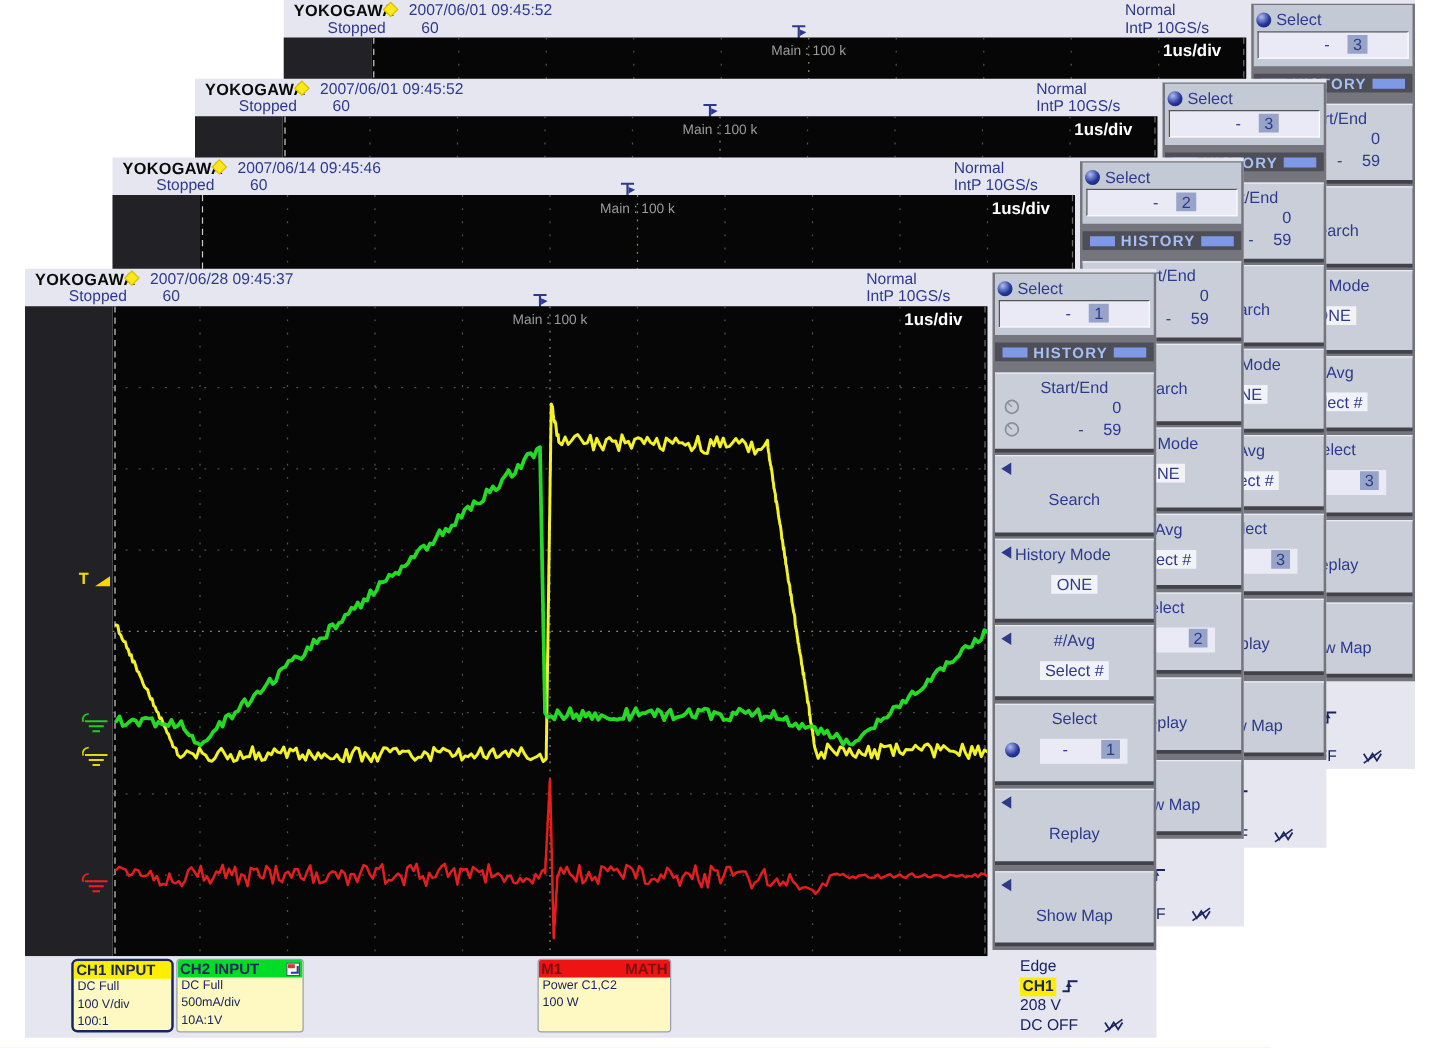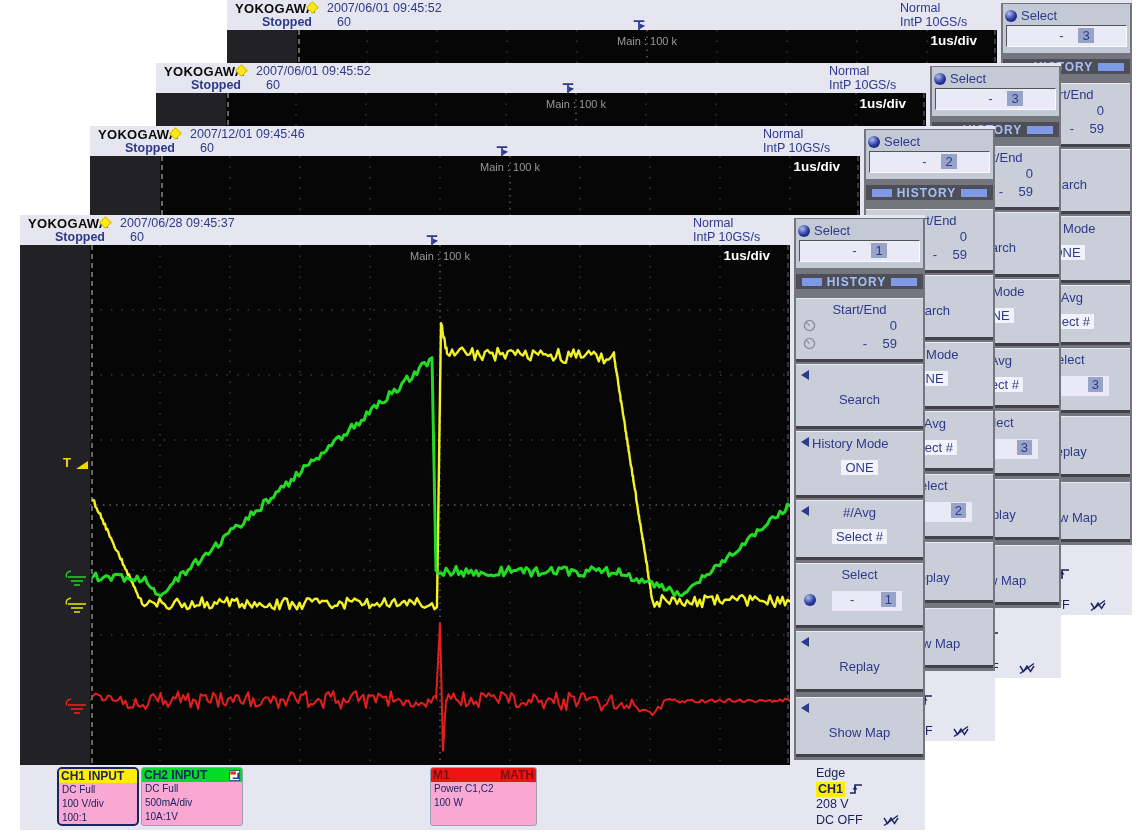--- a/index.html
+++ b/index.html
@@ -10,21 +10,21 @@
   .osc-window { position:absolute; width:905px; height:615px; background:#e6e6f0;
     font-family:"Liberation Sans", sans-serif; color:#2d3a8c; }
 
   
   .osc-header { position:absolute; top:0; left:0; width:905px; height:30px; }
   .hdr-row { position:relative; height:15px; font-size:12.5px; color:#2d3a8c; }
   .brand { position:absolute; left:8px; top:1px; font-weight:bold; font-size:13px; color:#0a0a0a; letter-spacing:0.3px; }
   .diamond { position:absolute; left:81px; top:3px; width:9px; height:9px; background:#ffe81a; border:1px solid #d8c000; transform:rotate(45deg); }
   .dt { position:absolute; left:100px; top:1px; }
   .mode { position:absolute; left:673px; top:1px; }
-  .status { position:absolute; left:35px; top:0;font-weight:bold; }
+  .status { position:absolute; left:35px; top:0; }
   .count { position:absolute; left:110px; top:0; }
   .samp { position:absolute; left:673px; top:0; }
   .tpos { position:absolute; left:405px; top:19px; width:14px; height:18px; }
 
   
   .osc-content { position:absolute; top:30px; left:0; width:905px; height:520px; }
   .left-strip { position:absolute; left:0; top:0; width:70px; height:520px; background:#222226; }
   .markers-svg { position:absolute; inset:0; width:70px; height:520px; }
   .display { position:absolute; left:70px; top:0; width:700px; height:520px; background:#060606; overflow:hidden; }
   .wave-svg { position:absolute; inset:0; width:700px; height:520px; }
@@ -65,21 +65,21 @@
   .b-hmode .m-toplabel { text-align:left; padding-left:16px; }
   .chip { background:#f2f3fa; display:block; width:max-content; margin:9px auto 0; padding:0 4px; }
   .m-selrow { position:relative; height:22px; margin-top:8px; }
   .m-selrow .ball { position:absolute; left:8px; top:4px; }
   .sfield { position:absolute; left:36px; top:1px; width:70px; height:20px; background:#eaeaf6; }
   .sfield .dash { position:absolute; left:18px; top:1px; }
   .sfield .val { position:absolute; right:6px; top:1px; padding:0 4px; }
 
   
   .osc-bottom { position:absolute; top:550px; left:0; width:905px; height:65px; background:#e6e6f0; }
-  .chbox { position:absolute; top:2px; height:59px; background:#f9a8d4; border:1px solid #98a0b4; border-radius:3px; overflow:hidden; }
+  .chbox { position:absolute; top:2px; height:59px; background:#fef9c3; border:1px solid #98a0b4; border-radius:3px; overflow:hidden; }
   .chbox.selected { border:2px solid #1a2560; border-radius:5px; }
   .ch1 { left:37px; width:82px; }
   .ch2 { left:121px; width:102px; }
   .mathbox { left:410px; width:107px; }
   .ch-head { height:14px; line-height:14px; padding:0 2px; font-weight:bold; font-size:12px; color:#1a2560; display:flex; justify-content:space-between; align-items:center; }
   .ch1h { background:#ffee00; }
   .ch2h { background:#00dc28; }
   .mathh { background:#ee1414; color:#7c1010; }
   .ch-line { font-size:10px; line-height:14px; padding:0 3px; color:#1a2560; white-space:nowrap; }
   .probe-icon { width:11px; height:11px; flex:0 0 auto; }
@@ -462,21 +462,21 @@
               </svg>
       </div>
     </div>
   </div>
 </div>
       <div class="osc-window" style="left: 90px; top: 126px; z-index: 3;">
   <div class="osc-header">
     <div class="hdr-row">
       <span class="brand">YOKOGAWA</span>
       <span class="diamond"></span>
-      <span class="dt">2007/12/01 09:45:46</span>
+      <span class="dt">2007/06/14 09:45:46</span>
       <span class="mode">Normal</span>
     </div>
     <div class="hdr-row">
       <span class="status">Stopped</span>
       <span class="count">60</span>
       <span class="samp">IntP  10GS/s</span>
     </div>
     <svg class="tpos" viewBox="0 0 16 20">
       <path d="M2,2 H14 M8,2 V18" stroke="#2d3a8c" stroke-width="2" fill="none"></path>
       <polygon points="9,5 15,7.5 9,11" fill="#2d3a8c"></polygon>

